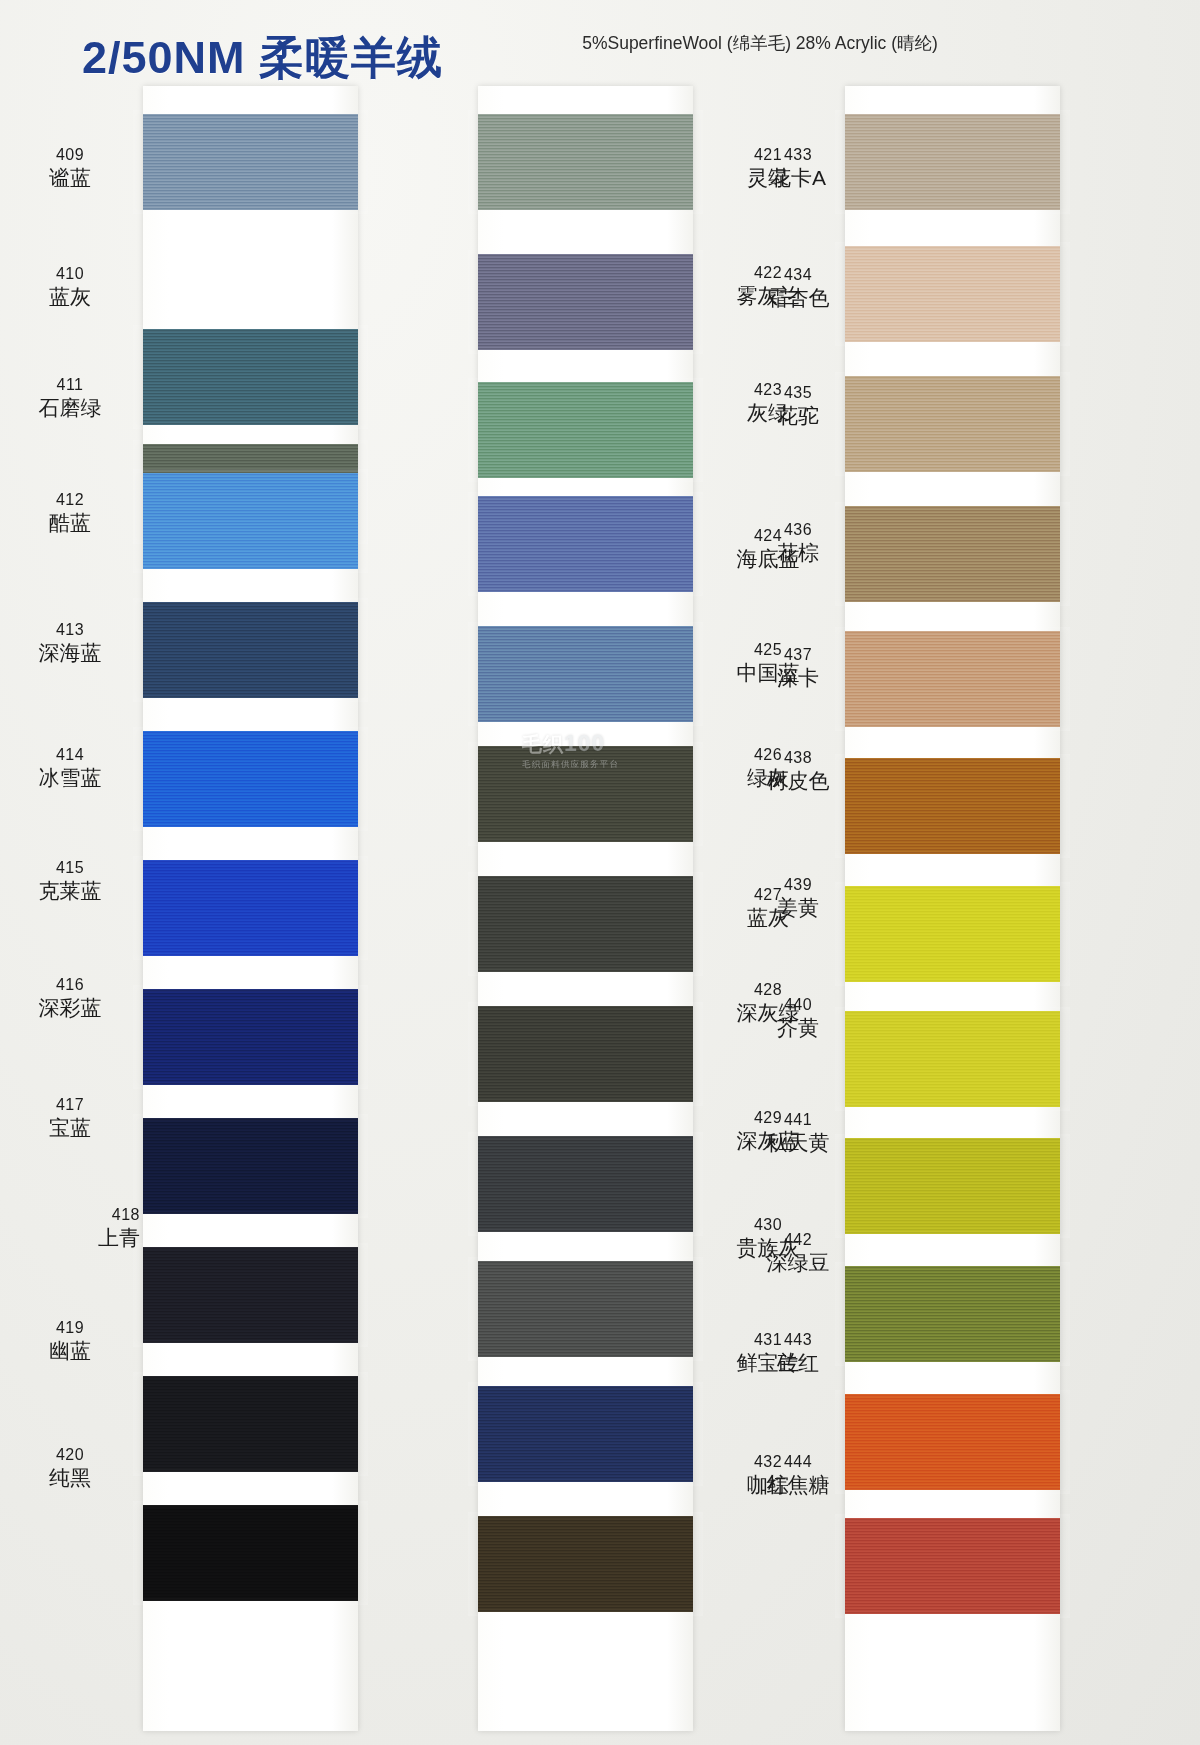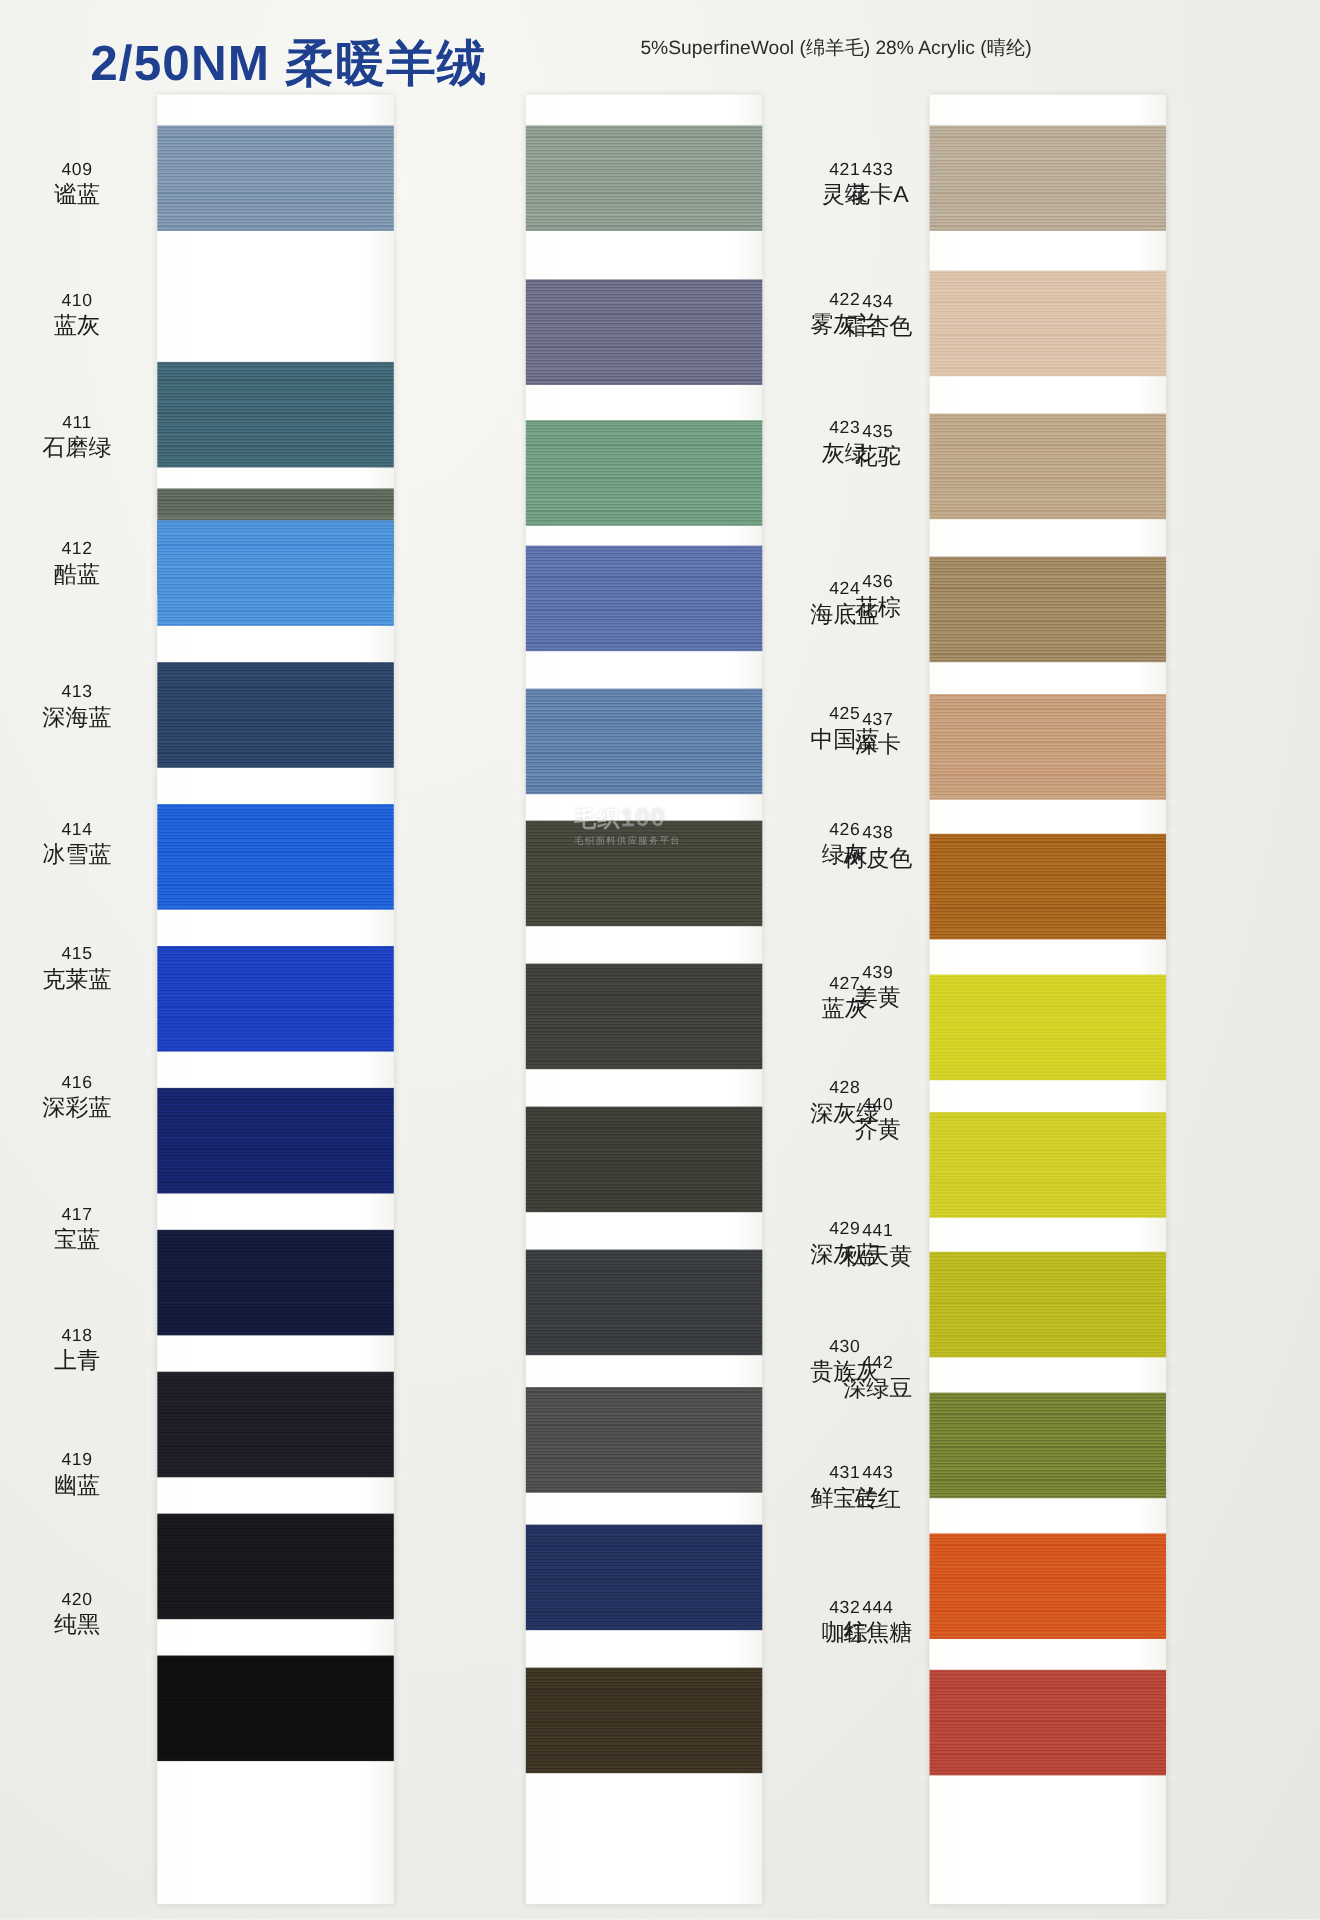--- a/index.html
+++ b/index.html
@@ -165,21 +165,21 @@
           <div class="name">克莱蓝</div>
         </div>
         <div class="label" style="top: 889px;">
           <div class="code">416</div>
           <div class="name">深彩蓝</div>
         </div>
         <div class="label" style="top: 1009px;">
           <div class="code">417</div>
           <div class="name">宝蓝</div>
         </div>
-        <div class="label" style="top: 1119px;">
+        <div class="label" style="top: 1119px; text-align: right;">
           <div class="code">418</div>
           <div class="name">上青</div>
         </div>
         <div class="label" style="top: 1232px;">
           <div class="code">419</div>
           <div class="name">幽蓝</div>
         </div>
         <div class="label" style="top: 1359px;">
           <div class="code">420</div>
           <div class="name">纯黑</div>

